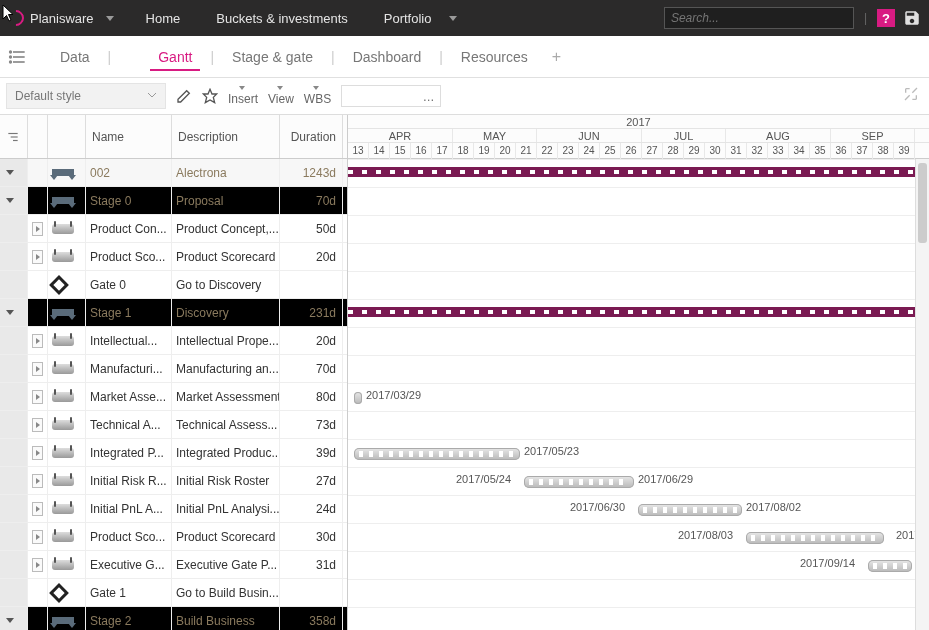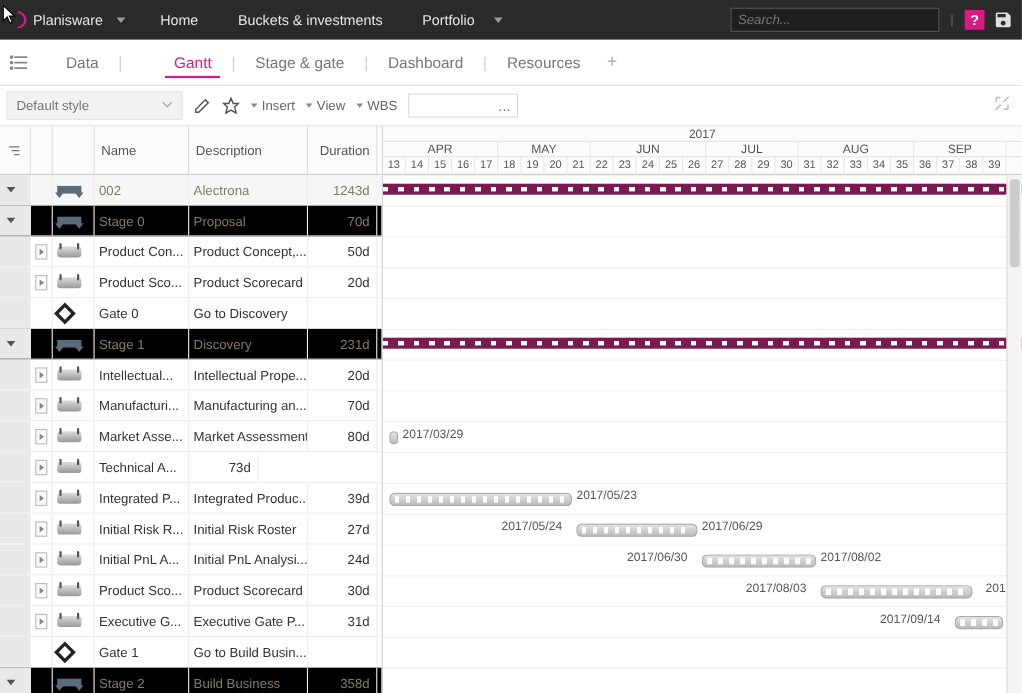--- a/index.html
+++ b/index.html
@@ -118,21 +118,21 @@
     border: 1px solid #e4e4e4;
     display: flex; align-items: center; justify-content: space-between;
     padding: 0 8px;
     color: #777;
   }
   .tool-icon {
     width: 16px; height: 16px;
     display: inline-flex; align-items: center; justify-content: center;
     color: #666;
   }
-  .tool-dd { display: flex; align-items: center; gap: 2px; cursor: pointer; }
+  .tool-dd { display: flex; align-items: center; gap: 2px; cursor: pointer; flex-direction: column; }
   .tool-dd .mini-tri {
     width: 0; height: 0;
     border-left: 3px solid transparent;
     border-right: 3px solid transparent;
     border-top: 4px solid #888;
     margin-right: 2px;
   }
   .tool-input {
     width: 100px; height: 22px;
     border: 1px solid #ddd;
@@ -512,20 +512,21 @@
         </div>
         <div class="grow">
           <div class="gc col-hier col-hier-cell"></div>
           <div class="gc col-exp">
             <span class="exp-box"></span>
           </div>
           <div class="gc col-icon">
             <span class="task-icon"></span>
           </div>
           <div class="gc col-name">Technical A...</div>
+          <div class="gc col-desc">Technical Assess...</div>
           <div class="gc col-dur">73d</div>
         </div>
         <div class="grow">
           <div class="gc col-hier col-hier-cell"></div>
           <div class="gc col-exp">
             <span class="exp-box"></span>
           </div>
           <div class="gc col-icon">
             <span class="task-icon"></span>
           </div>

